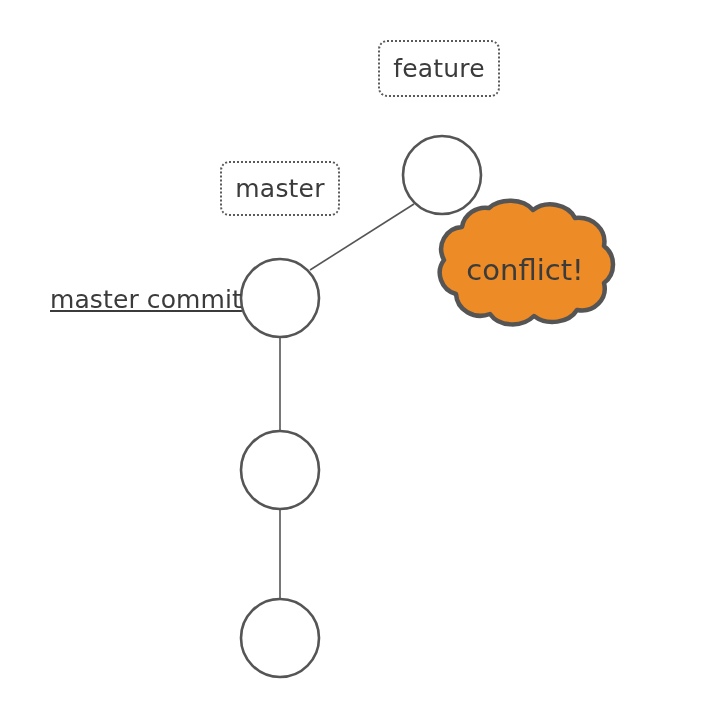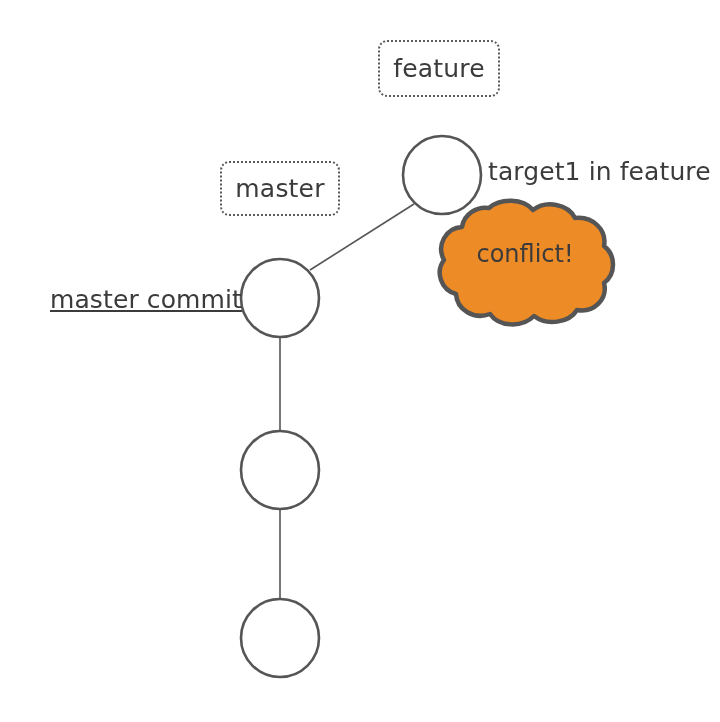--- a/index.html
+++ b/index.html
@@ -73,25 +73,25 @@
   }
   #label-target1 {
     left: 488px;
     top: 157px;
   }
 
   
   #cloud-text {
     position: absolute;
     left: 440px;
-    top: 240px;
+    top: 253px;
     width: 170px;
     text-align: center;
     color: #3b3b3b;
-    font-size: 24px;
+    font-size: 29px;
     white-space: nowrap;
   }
 </style>
 </head>
 <body>
 
 <div id="diagram-canvas">
 
   <svg class="svg-layer" viewBox="0 0 720 722">
 
@@ -129,15 +129,14 @@
   <div id="branch-box-master" class="branch-box">
     <span>master</span>
   </div>
 
   <div id="branch-box-feature" class="branch-box">
     <span>feature</span>
   </div>
 
   <div id="label-master-commit" class="node-label">master commit</div>
 
-  <div id="label-target1" class="node-label">target1 in feature</div>
 
 </div>
 
 </body></html>

